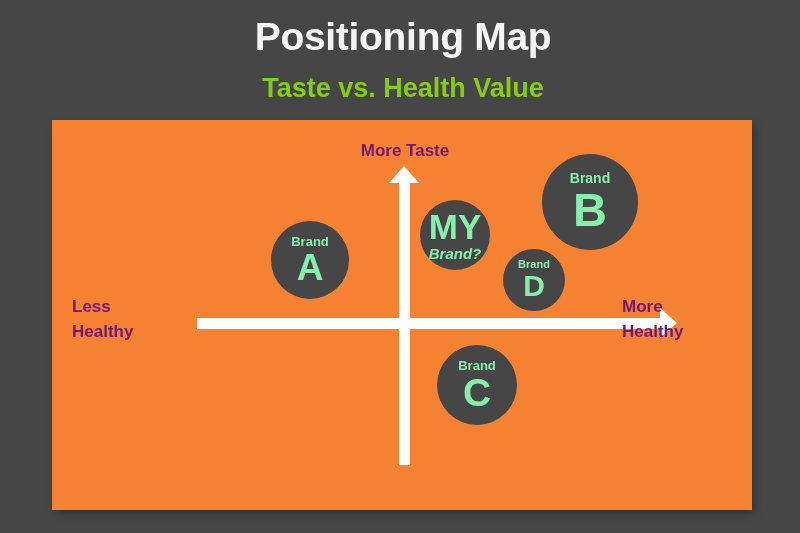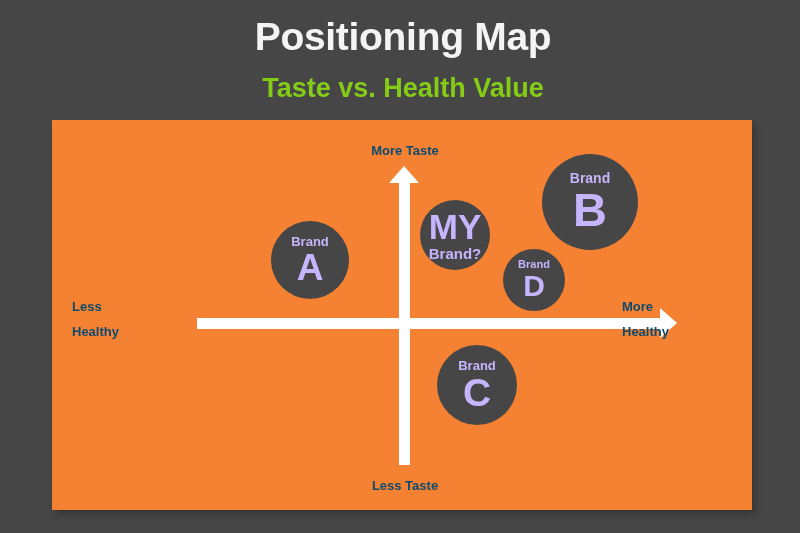--- a/index.html
+++ b/index.html
@@ -96,22 +96,22 @@
     width: 0;
     height: 0;
     border-top: 15px solid transparent;
     border-bottom: 15px solid transparent;
     border-left: 17px solid #ffffff;
   }
 
   
   .axis-label {
     position: absolute;
-    color: #0c4a6e;
-    font-size: 13px;
+    color: #701a75;
+    font-size: 17px;
     font-weight: bold;
     line-height: 25px;
     white-space: pre-line;
     text-align: center;
   }
   #label-more-taste {
     left: 253px;
     top: 18px;
     width: 200px;
   }
@@ -135,41 +135,41 @@
 
   
   .bubble {
     position: absolute;
     border-radius: 50%;
     background: #464646;
     display: flex;
     flex-direction: column;
     align-items: center;
     justify-content: center;
-    color: #c4b5fd;
+    color: #86efac;
     box-sizing: border-box;
   }
   .bubble .small {
     font-weight: bold;
     line-height: 1;
   }
   .bubble .big {
     font-weight: bold;
     line-height: 1;
   }
 
   
   #bubble-a { left: 219px; top: 101px; width: 78px; height: 78px; }
   #bubble-a .small { font-size: 13px; margin-bottom: 1px; }
   #bubble-a .big   { font-size: 37px; }
 
   
   #bubble-my { left: 368px; top: 80px; width: 70px; height: 70px; }
   #bubble-my .big   { font-size: 35px; }
-  #bubble-my .small { font-size: 15px; margin-top: 2px; }
+  #bubble-my .small { font-size: 15px; margin-top: 2px; font-style: italic; }
 
   
   #bubble-b { left: 490px; top: 34px; width: 96px; height: 96px; }
   #bubble-b .small { font-size: 14px; margin-bottom: 1px; }
   #bubble-b .big   { font-size: 47px; }
 
   
   #bubble-d { left: 451px; top: 129px; width: 62px; height: 62px; }
   #bubble-d .small { font-size: 11px; margin-bottom: 1px; }
   #bubble-d .big   { font-size: 30px; }
@@ -190,21 +190,20 @@
   </div>
 
   <div id="panel">
 
     <div id="v-axis-line" class="axis-line"></div>
     <div id="h-axis-line" class="axis-line"></div>
     <div id="v-arrow-head"></div>
     <div id="h-arrow-head"></div>
 
     <div id="label-more-taste" class="axis-label">More Taste</div>
-    <div id="label-less-taste" class="axis-label">Less Taste</div>
     <div id="label-less-healthy" class="axis-label">Less
 Healthy</div>
     <div id="label-more-healthy" class="axis-label">More
 Healthy</div>
 
     <div id="bubble-a" class="bubble">
       <span class="small">Brand</span>
       <span class="big">A</span>
     </div>
 

